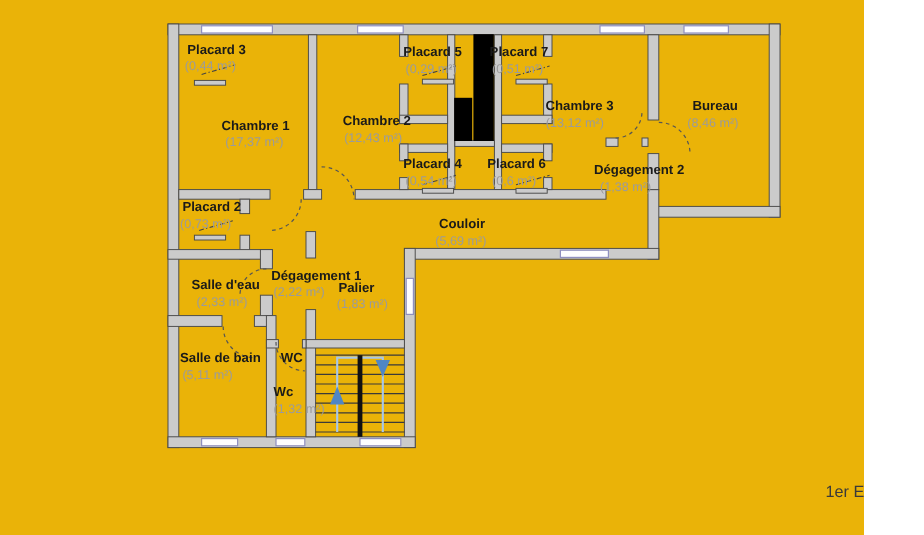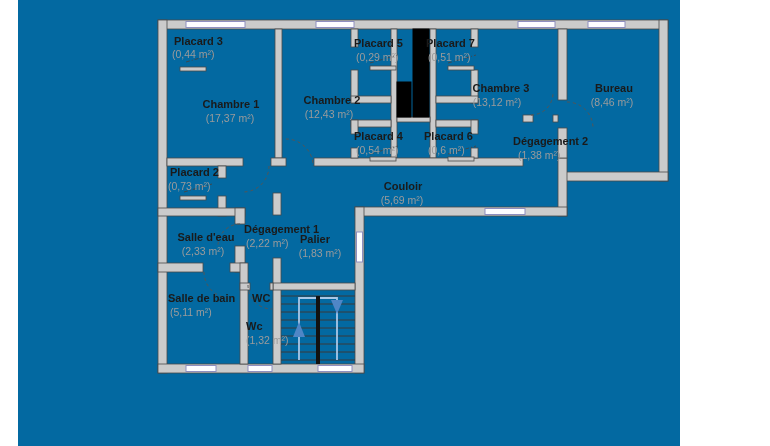--- a/index.html
+++ b/index.html
@@ -1,17 +1,17 @@
 <!DOCTYPE html>
 <html><head>
 <meta charset="utf-8">
 <style>
   html,body{margin:0;padding:0;background:#ffffff;}
-  .page{position:relative;width:662px;height:446px;background:#0369a1;overflow:hidden;
-        font-family:"Liberation Sans",sans-serif;margin-left:18px;}
+  .page{position:relative;width:720px;height:446px;background:#eab308;overflow:hidden;
+        font-family:"Liberation Sans",sans-serif;}
   svg{display:block;}
   .rname{font-family:"Liberation Sans",sans-serif;font-size:11px;font-weight:bold;fill:#1a1a1a;}
   .rarea{font-family:"Liberation Sans",sans-serif;font-size:10.5px;fill:#9b9b9b;}
   .floorlbl{font-family:"Liberation Sans",sans-serif;font-size:13.5px;fill:#3a3a3a;}
   .wall{fill:#cbcbcb;stroke:#4a4a4a;stroke-width:0.8;}
   .shaft{fill:#000000;stroke:#000;}
   .win{fill:#fdfdff;stroke:#8f8fc0;stroke-width:1;}
   .door{fill:none;stroke:#555;stroke-width:1;stroke-dasharray:3 3;}
   .folddash{stroke:#444;stroke-width:0.9;stroke-dasharray:4 2 1 2;}
   .tread{stroke:#3a3a3a;stroke-width:1;}

